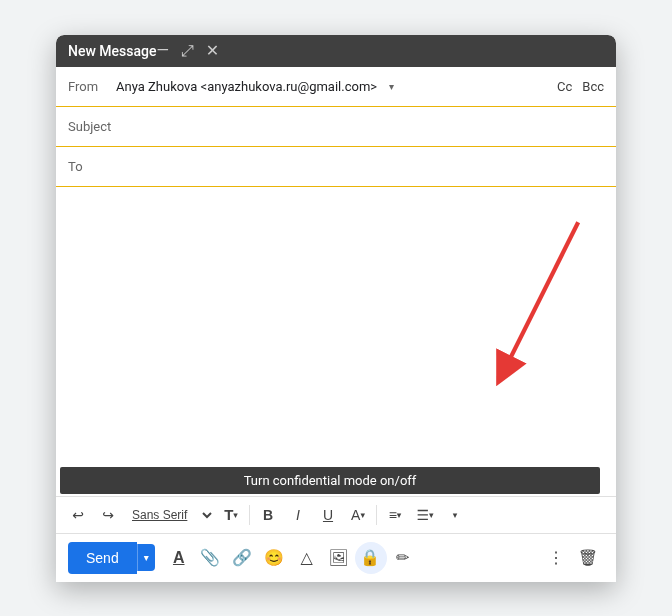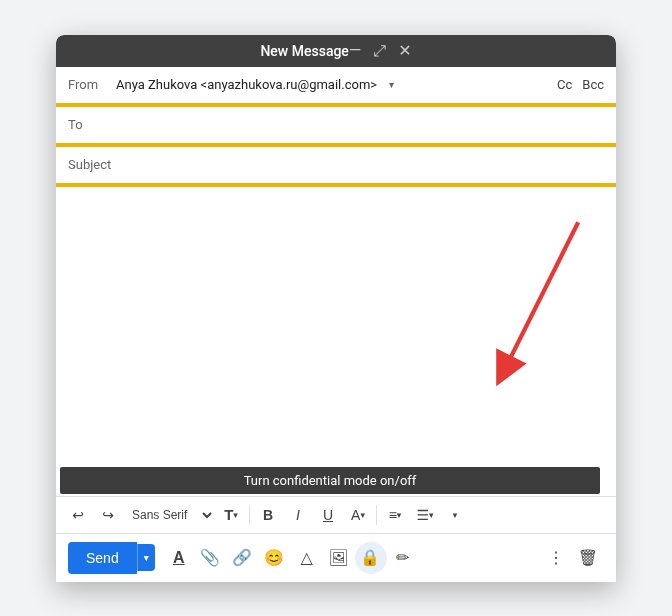--- a/index.html
+++ b/index.html
@@ -20,21 +20,21 @@
       display: flex;
       flex-direction: column;
       overflow: hidden;
     }
     .title-bar {
       background: #404040;
       color: #fff;
       padding: 8px 12px;
       display: flex;
       align-items: center;
-      justify-content: center;
+      justify-content: flex-start;
       border-radius: 8px 8px 0 0;
       user-select: none;
     }
     .title-bar-title {
       font-size: 14px;
       font-weight: 500;
     }
     .title-bar-controls {
       display: flex;
       gap: 12px;
@@ -44,21 +44,21 @@
       color: #ccc;
       font-size: 16px;
       cursor: pointer;
       line-height: 1;
     }
 
     .header-row {
       display: flex;
       align-items: center;
       padding: 6px 12px;
-      border-bottom: 4px solid #eab308;
+      border-bottom: 1px solid #eab308;
       min-height: 40px;
     }
     .header-label {
       color: #666;
       font-size: 13px;
       min-width: 48px;
     }
     .header-value {
       color: #202124;
       font-size: 13px;
@@ -144,20 +144,21 @@
     }
     .font-select {
       border: none;
       outline: none;
       font-size: 12px;
       color: #444;
       background: transparent;
       cursor: pointer;
       padding: 2px 4px;
       border-radius: 3px;
+      text-decoration: underline;
     }
     .toolbar-divider {
       width: 1px;
       height: 20px;
       background: #e0e0e0;
       margin: 0 2px;
     }
 
     
     .bottom-bar {
@@ -232,26 +233,26 @@
       <span>Anya Zhukova &lt;anyazhukova.ru@gmail.com&gt;</span>
       <span class="dropdown-arrow">▾</span>
     </div>
     <div class="cc-bcc">
       <span>Cc</span>
       <span>Bcc</span>
     </div>
   </div>
 
   <div class="header-row">
+    <span class="header-label">Subject</span>
+    <input type="text" style="border: none; outline: none; font-size: 13px; color: rgb(32, 33, 36); flex: 1 1 0%; background: transparent;">
+  </div>
+
+  <div class="header-row">
     <span class="header-label">To</span>
-    <input type="text" style="border: none; outline: none; font-size: 13px; color: rgb(32, 33, 36); flex: 1 1 0%; background: transparent;">
-  </div>
-
-  <div class="header-row">
-    <span class="header-label">Subject</span>
     <input type="text" style="border: none; outline: none; font-size: 13px; color: rgb(32, 33, 36); flex: 1 1 0%; background: transparent;">
   </div>
 
   <div class="body-area" style="position:relative;">
     <textarea style=""></textarea>
     
     <svg class="arrow-annotation" viewBox="0 0 120 160" xmlns="http://www.w3.org/2000/svg" style="position:absolute;top:30px;right:10px;width:130px;height:170px;pointer-events:none;">
       <defs>
         <marker id="arrowhead" markerWidth="8" markerHeight="8" refX="4" refY="4" orient="auto">
           <polygon points="0,0 8,4 0,8" fill="#e53935"></polygon>

